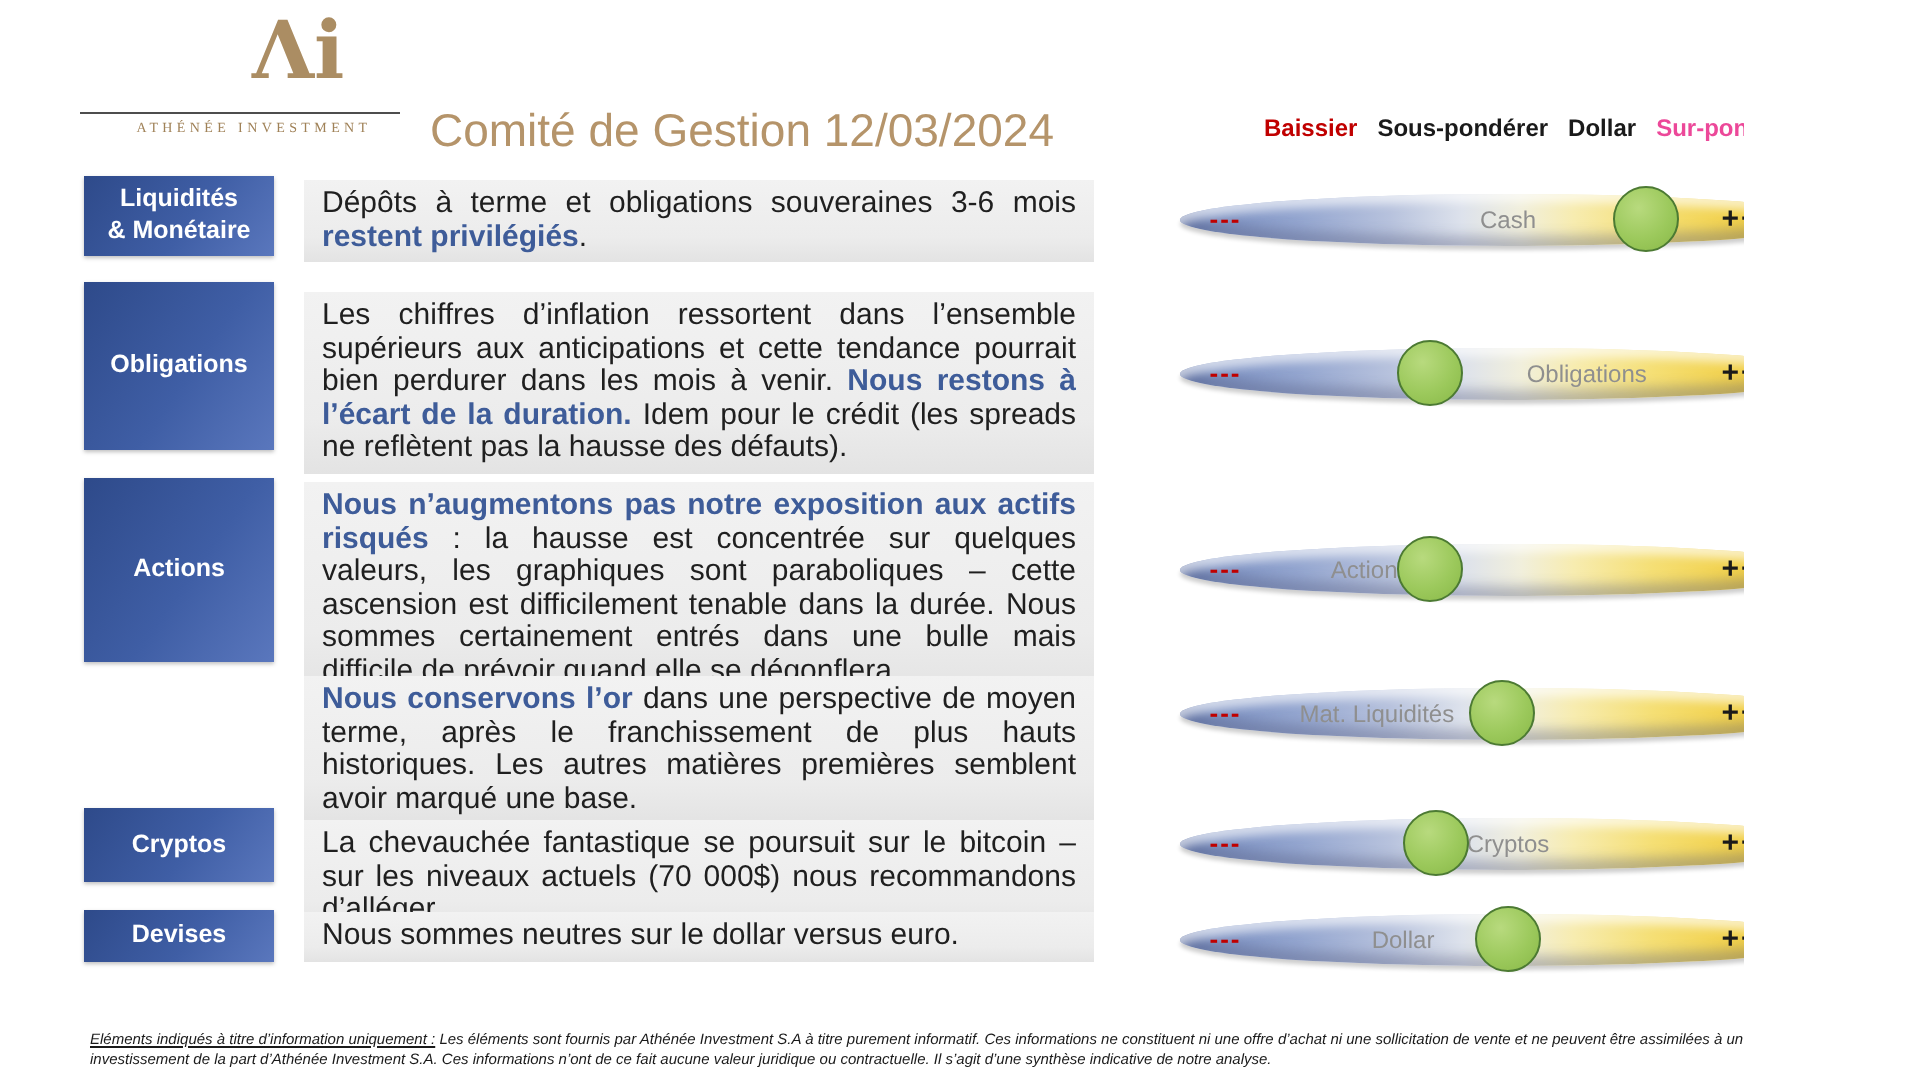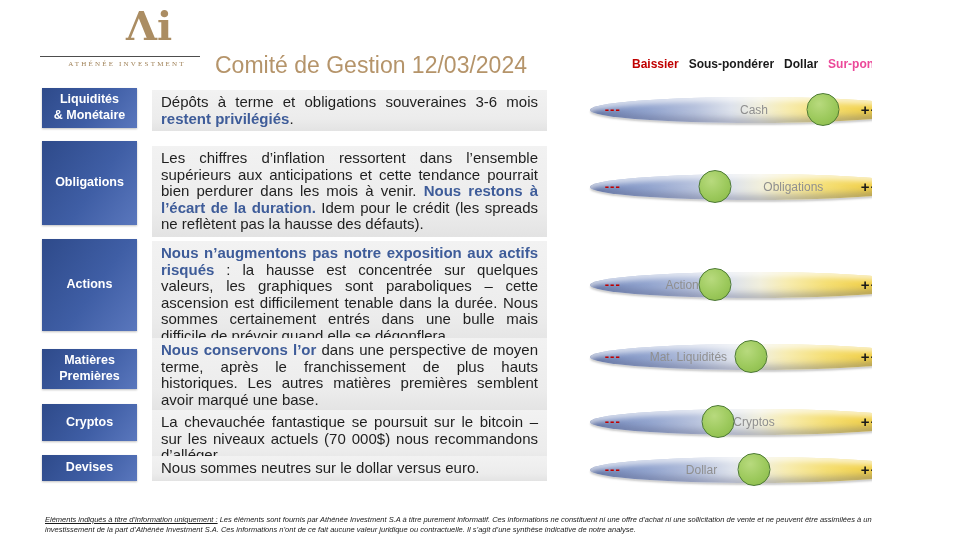--- a/index.html
+++ b/index.html
@@ -83,22 +83,20 @@
     <span style="color: rgb(26, 26, 26);">Sous-pondérer</span>
     <span style="color: rgb(26, 26, 26);">Dollar</span>
     <span style="color: #ec4899;">Sur-pondérer</span>
     <span style="color: rgb(119, 147, 60);">Haussier</span>
   </div>
 
   <div class="cat box1">Liquidités
 &amp; Monétaire</div>
   <div class="cat box2">Obligations</div>
   <div class="cat box3">Actions</div>
-  <div class="cat box4">Matières
-Premières</div>
   <div class="cat box5">Cryptos</div>
   <div class="cat box6">Devises</div>
 
   <div class="blk blk1"><span>Dépôts à terme et obligations souveraines 3-6 mois </span><span class="hl">restent privilégiés</span><span>.</span></div>
   <div class="blk blk2"><span>Les chiffres d’inflation ressortent dans l’ensemble supérieurs aux anticipations et cette tendance pourrait bien perdurer dans les mois à venir. </span><span class="hl">Nous restons à l’écart de la duration.</span><span> Idem pour le crédit (les spreads ne reflètent pas la hausse des défauts).</span></div>
   <div class="blk blk3"><span class="hl">Nous n’augmentons pas notre exposition aux actifs risqués</span><span> : la hausse est concentrée sur quelques valeurs, les graphiques sont paraboliques – cette ascension est difficilement tenable dans la durée. Nous sommes certainement entrés dans une bulle mais difficile de prévoir quand elle se dégonflera.</span></div>
   <div class="blk blk4"><span class="hl">Nous conservons l’or</span><span> dans une perspective de moyen terme, après le franchissement de plus hauts historiques. Les autres matières premières semblent avoir marqué une base.</span></div>
   <div class="blk blk5"><span>La chevauchée fantastique se poursuit sur le bitcoin – sur les niveaux actuels (70 000$) nous recommandons d’alléger.</span></div>
   <div class="blk blk6"><span>Nous sommes neutres sur le dollar versus euro.</span></div>
 

